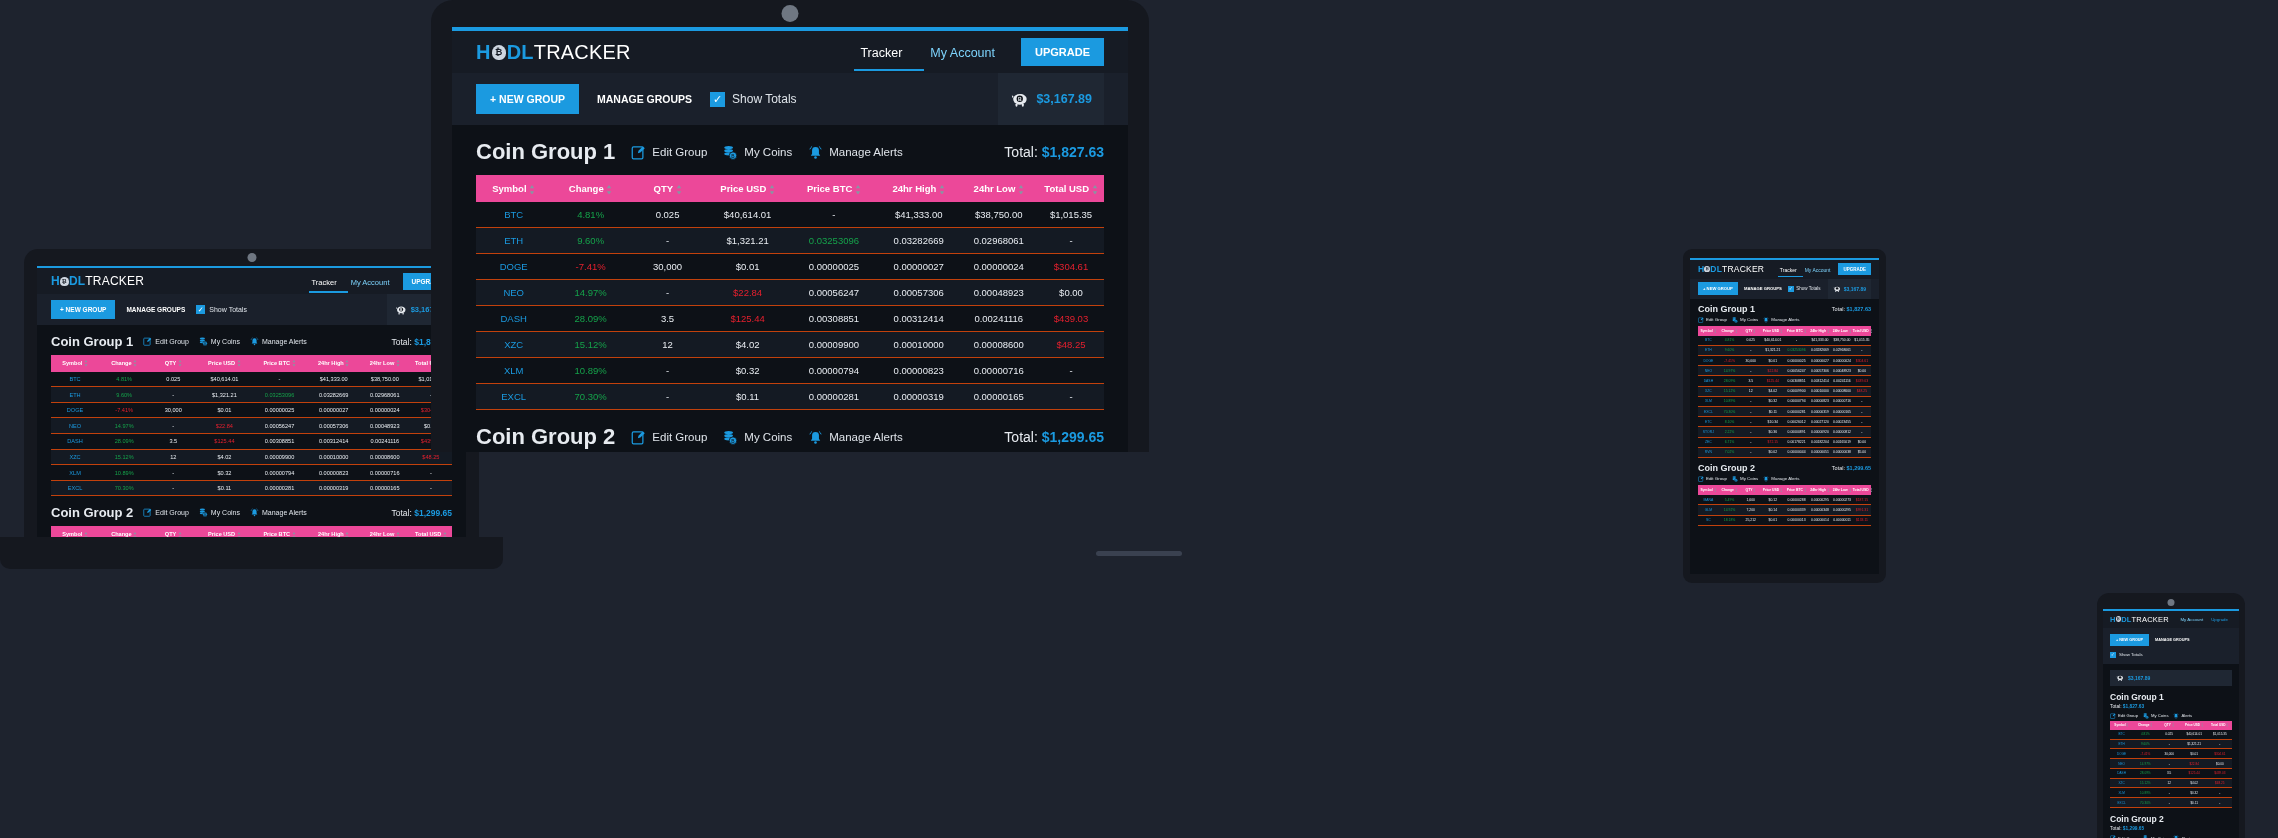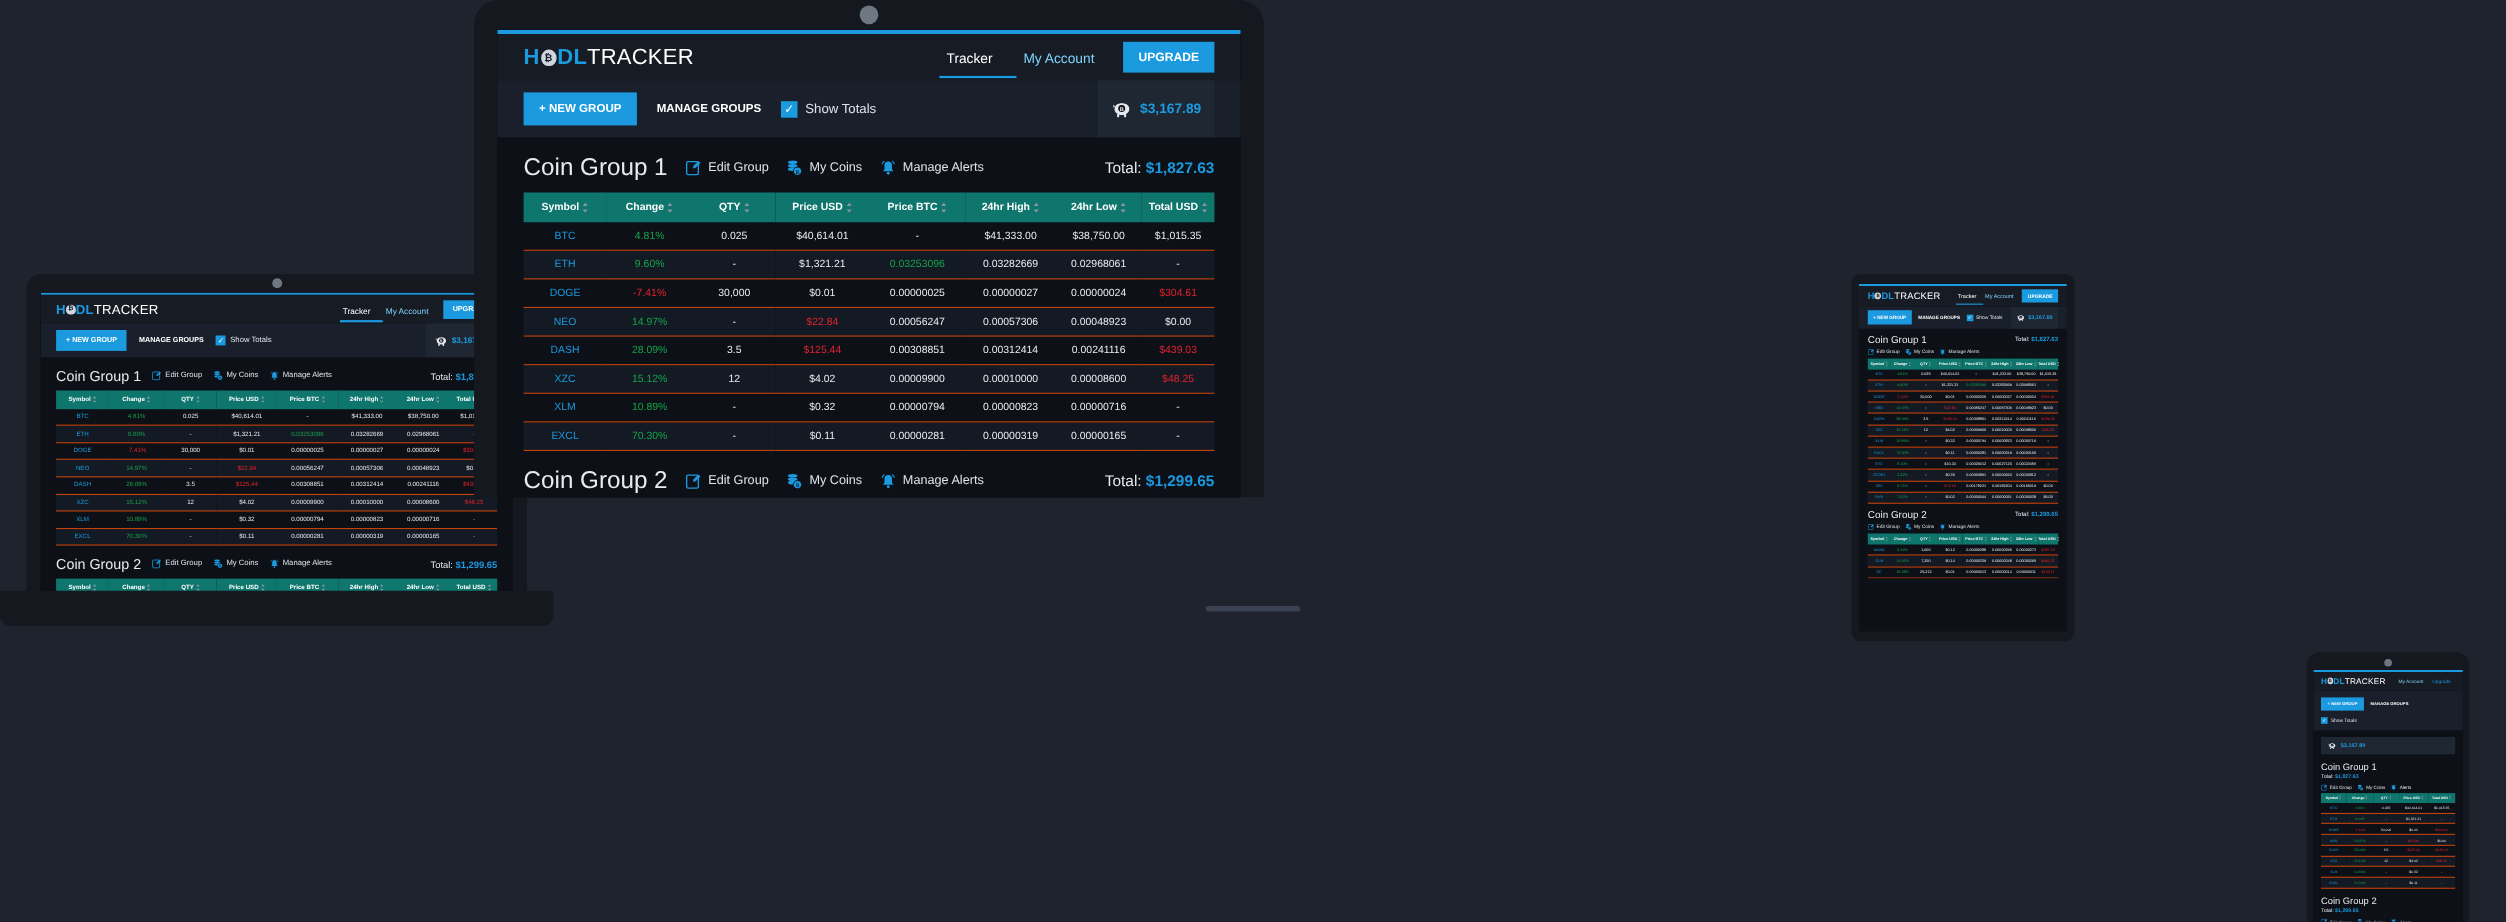--- a/index.html
+++ b/index.html
@@ -39,28 +39,28 @@
   .btn-manage { color:#ffffff; font-weight:700; white-space:nowrap; }
   .chk-wrap { display:flex; align-items:center; }
   .chk { background:#1b9ae0; display:flex; align-items:center; justify-content:center; color:#fff; }
   .chk-label { color:#dfe4ea; white-space:nowrap; }
   .piggy-box { background:#1f2733; display:flex; align-items:center; }
   .piggy-amt { color:#1b9ae0; font-weight:700; white-space:nowrap; }
 
   
   .groupbody { background:#0d1117; flex:1 1 auto; overflow:hidden; }
   .grouphead { display:flex; align-items:center; }
-  .grouptitle { color:#e7ebf0; font-weight:400; white-space:nowrap; }
+  .grouptitle { color:#e7ebf0; font-weight:700; white-space:nowrap; }
   .gactions { display:flex; align-items:center; }
   .gaction { display:flex; align-items:center; color:#dfe4ea; white-space:nowrap; }
   .gtotal { margin-left:auto; color:#e7ebf0; white-space:nowrap; }
   .gtotal b { color:#1b9ae0; font-weight:700; }
 
   table { border-collapse: collapse; width:100%; table-layout:fixed; }
-  thead tr { background:#0f766e; }
+  thead tr { background:#ec4899; }
   th { color:#ffffff; font-weight:700; text-align:center; white-space:nowrap; }
   th .sorter { color:#8a94a3; display:inline-block; }
   tbody tr { border-bottom:1px solid #c2410c; }
   tbody tr:nth-child(even) { background:#141a23; }
   td { text-align:center; color:#e9edf2; white-space:nowrap; }
   .sym { color:#1b9ae0; }
   .pos { color:#15a24a; }
   .neg { color:#e5202e; }
   .red { color:#e5202e; }
   .green { color:#15a24a; }

